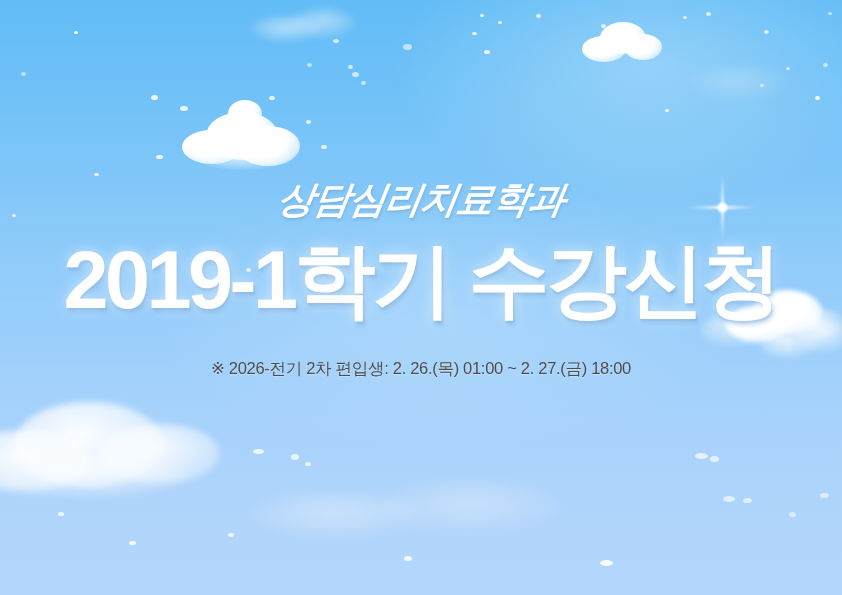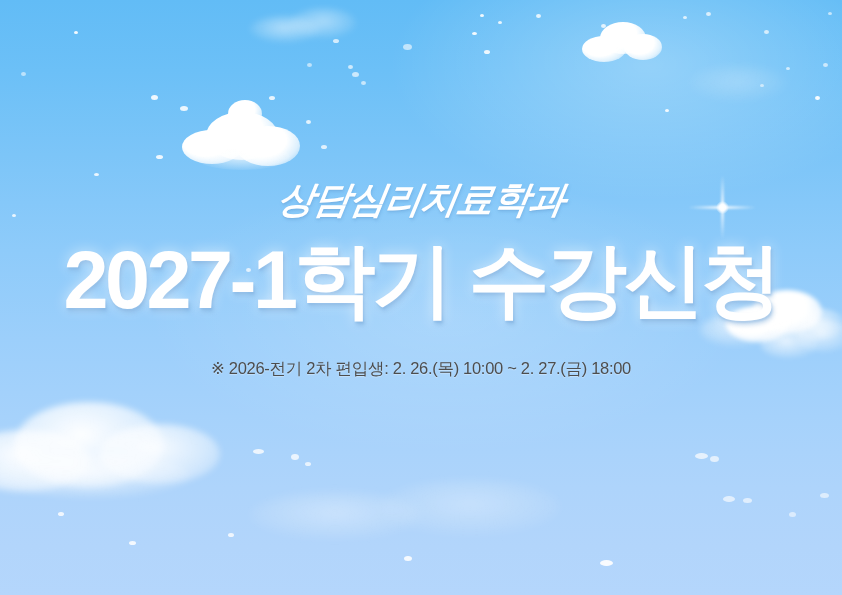--- a/index.html
+++ b/index.html
@@ -320,17 +320,17 @@
   <div id="star-flare">
     <span class="ray-h"></span>
     <span class="ray-v"></span>
     <span class="core"></span>
   </div>
 
   <div id="text-block">
     <div>
       <span id="department-name">상담심리치료학과</span>
     </div>
-    <div id="main-title">2027-1학기 수강신청</div>
-    <div id="schedule-note">※ 2026-전기 2차 편입생: 2. 26.(목) 10:00 ~ 2. 27.(금) 18:00</div>
+    <div id="main-title">2019-1학기 수강신청</div>
+    <div id="schedule-note">※ 2026-전기 2차 편입생: 2. 26.(목) 01:00 ~ 2. 27.(금) 18:00</div>
   </div>
 
 </div>
 
 </body></html>

